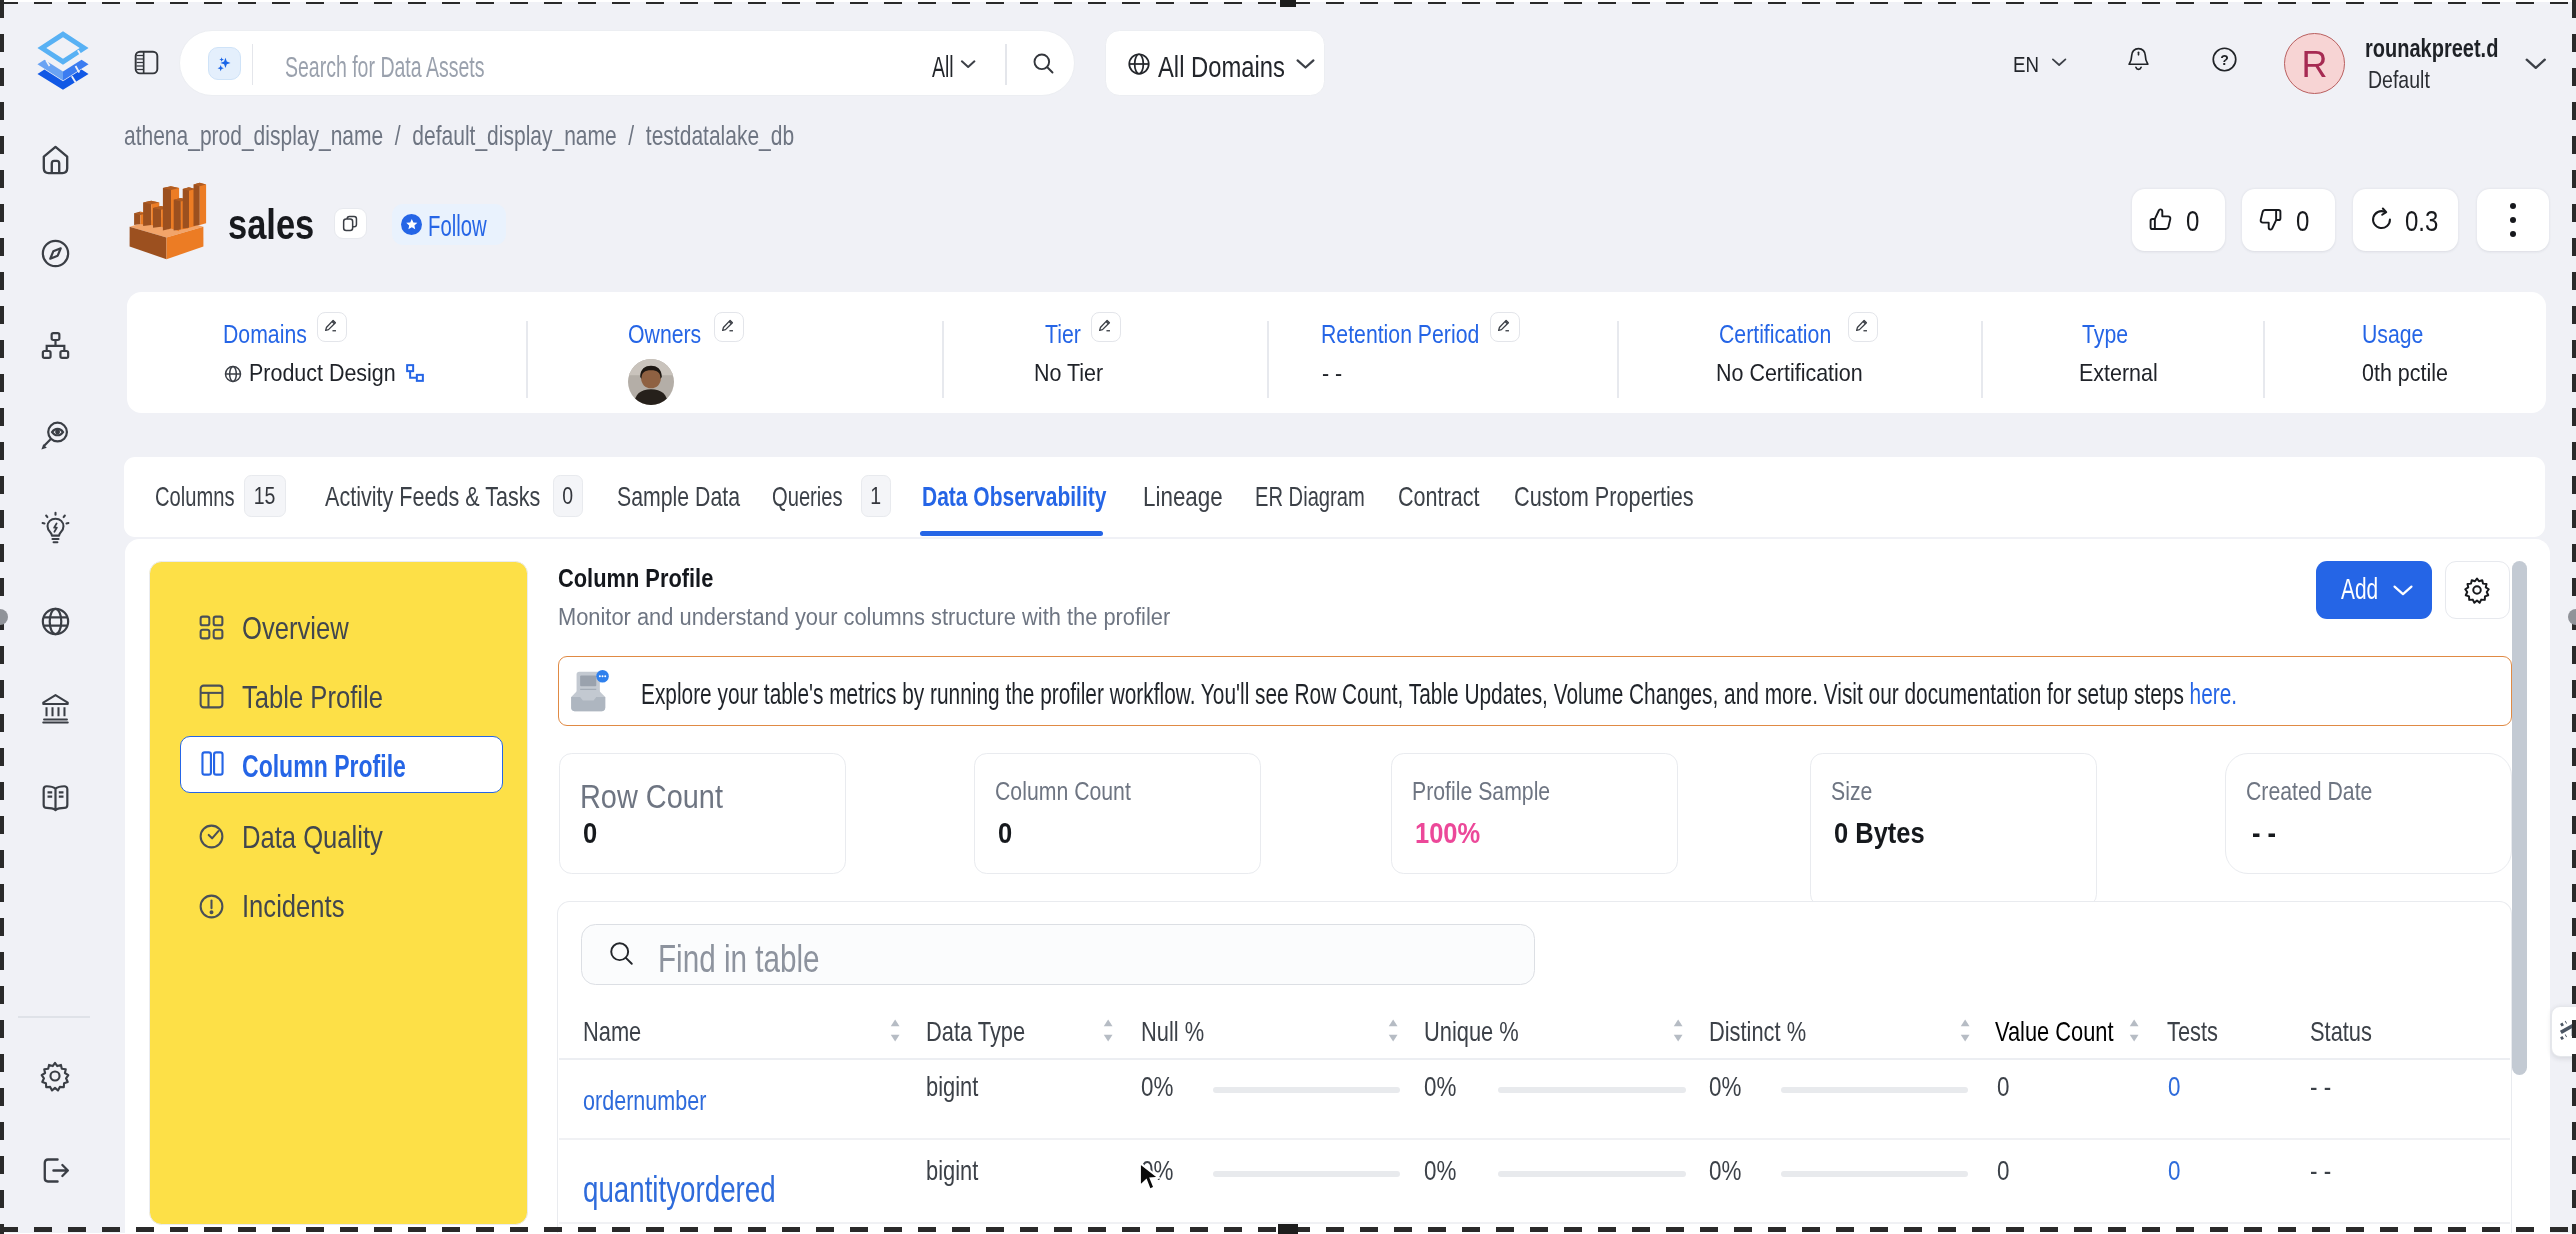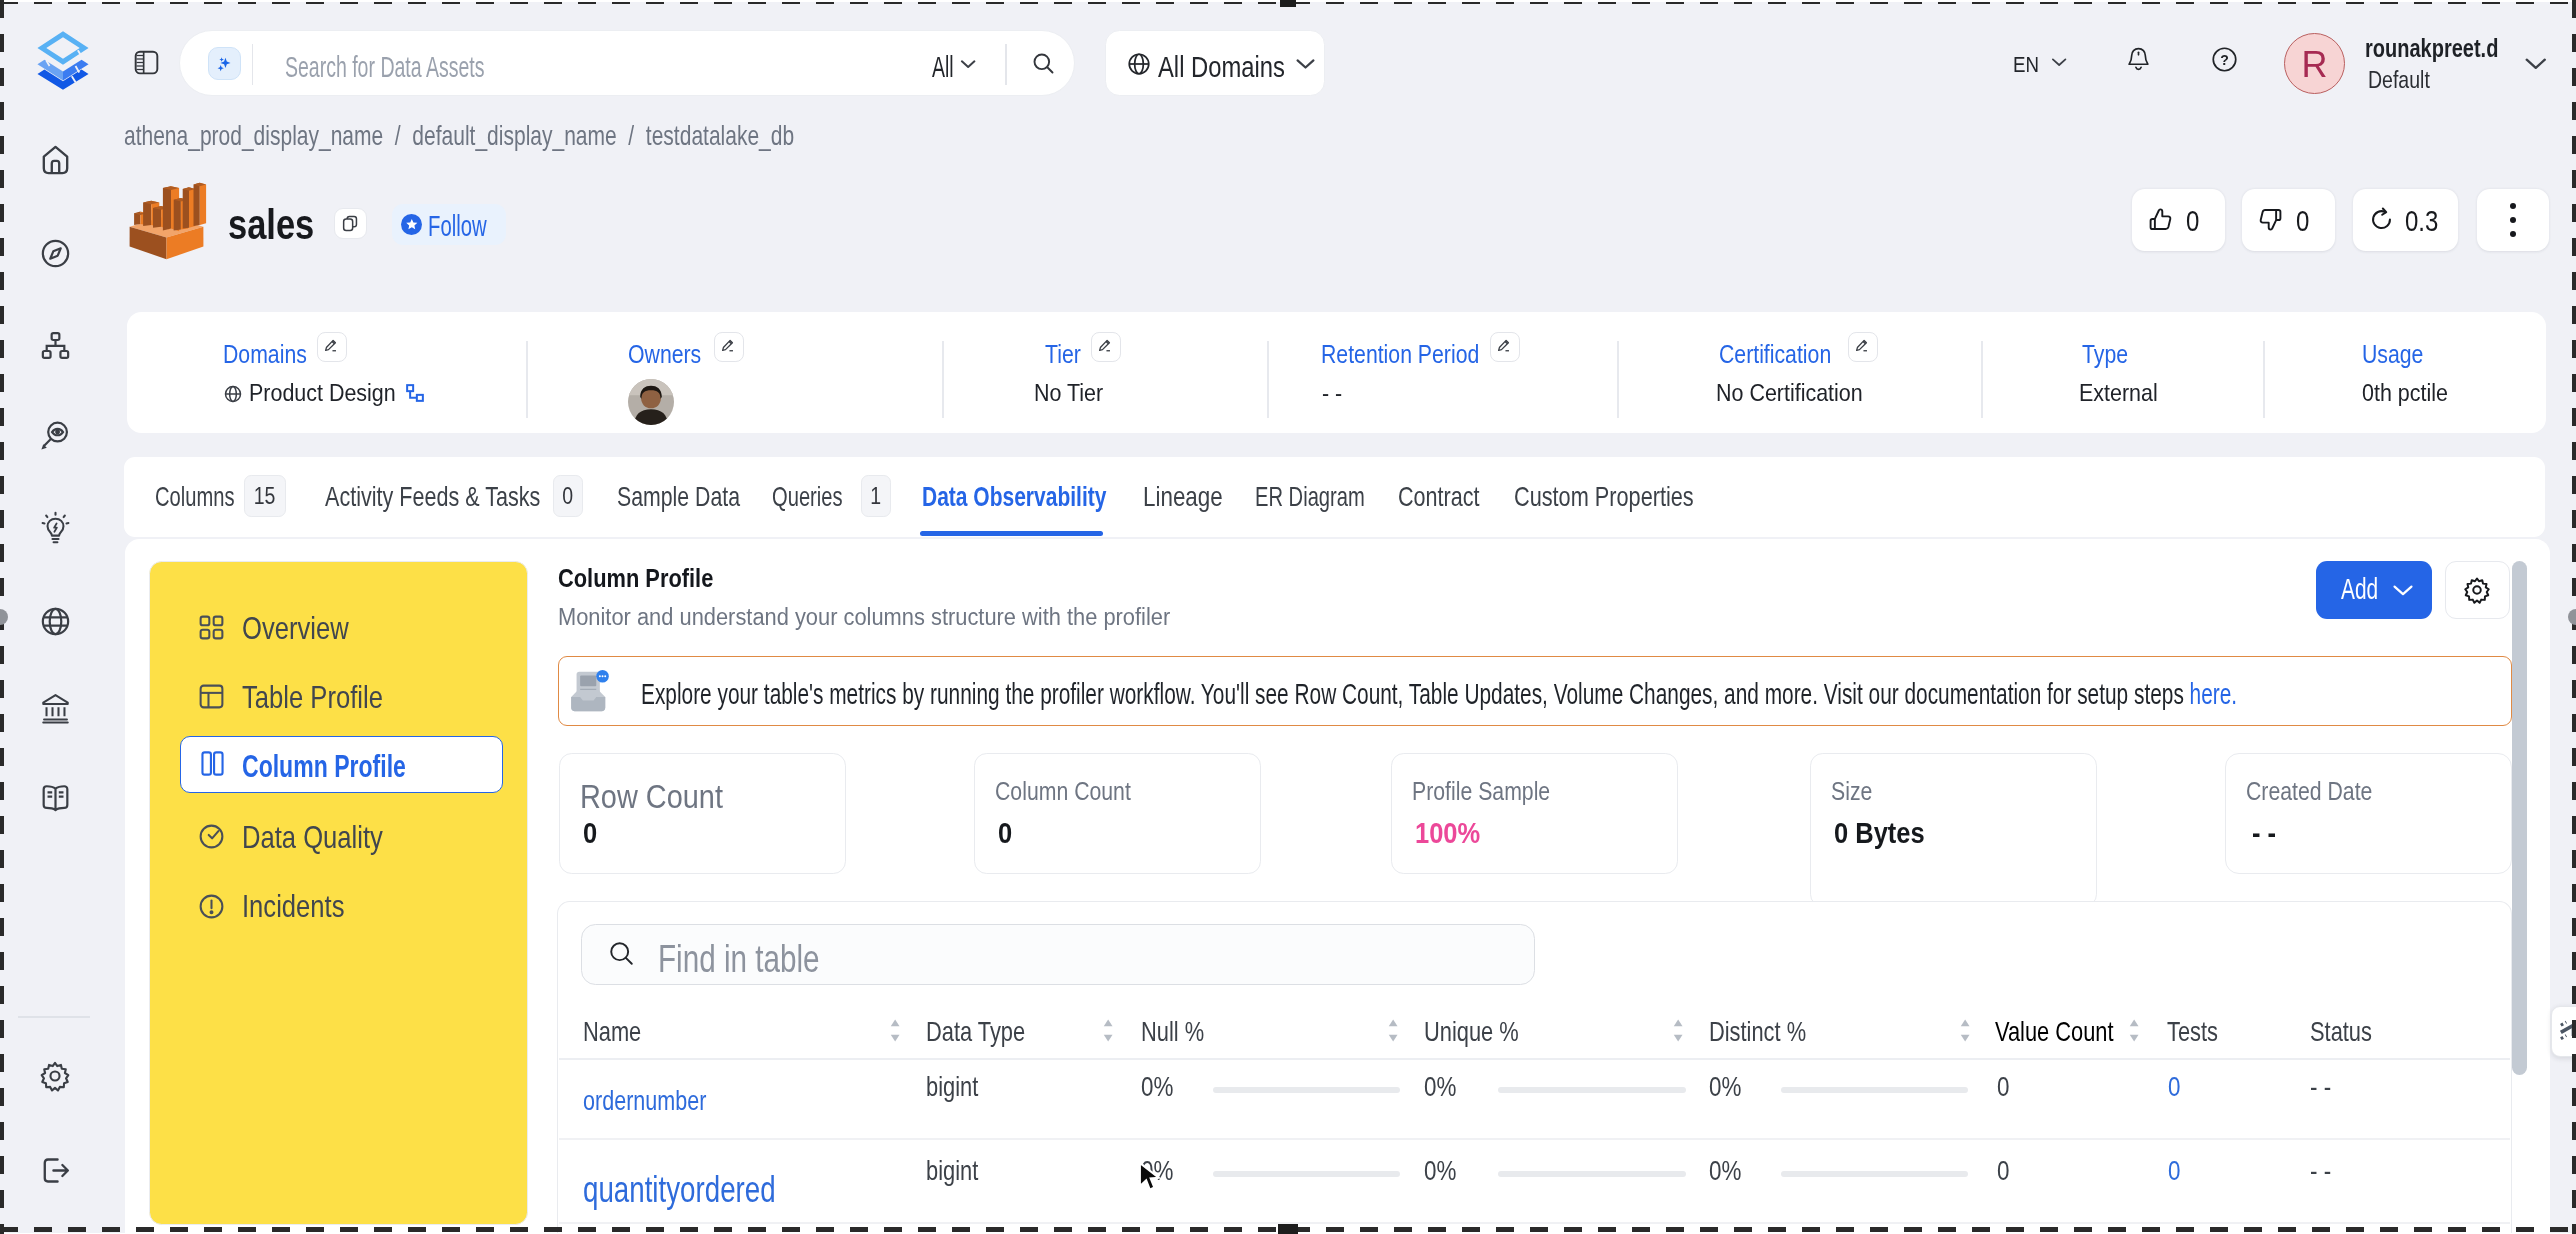--- a/index.html
+++ b/index.html
@@ -235,21 +235,21 @@
       </svg>
     <div class="abs" style="left:52px;top:15.4px;font-size:30px;color:#17191d"><span class="t" style="transform:scaleX(.8)">0.3</span></div>
   </div>
   <div class="abs" style="left:2477px;top:189px;width:72px;height:62px;background:#fff;border-radius:12.7px;box-shadow:0 0.9px 2.7px rgba(30,40,60,.10)">
     <div class="abs" style="left:33px;top:13.6px;width:6.3px;height:6.3px;border-radius:50%;background:#17191d"></div>
     <div class="abs" style="left:33px;top:28px;width:6.3px;height:6.3px;border-radius:50%;background:#17191d"></div>
     <div class="abs" style="left:33px;top:42px;width:6.3px;height:6.3px;border-radius:50%;background:#17191d"></div>
   </div>
 </div>
 
-<div class="abs card" style="left:127px;top:312px;width:2419px;height:121px">
+<div class="abs card" style="left:127px;top:292px;width:2419px;height:121px">
   <div class="abs" style="left:399px;top:29px;width:1.8px;height:77px;background:#e7e9ee"></div>
   <div class="abs" style="left:815px;top:29px;width:1.8px;height:77px;background:#e7e9ee"></div>
   <div class="abs" style="left:1140px;top:29px;width:1.8px;height:77px;background:#e7e9ee"></div>
   <div class="abs" style="left:1490px;top:29px;width:1.8px;height:77px;background:#e7e9ee"></div>
   <div class="abs" style="left:1854px;top:29px;width:1.8px;height:77px;background:#e7e9ee"></div>
   <div class="abs" style="left:2136px;top:29px;width:1.8px;height:77px;background:#e7e9ee"></div>
 
   <div class="abs" style="left:96px;top:28px;font-size:25px;font-weight:500;color:#2565e6"><span class="t" style="transform:scaleX(.85)">Domains</span></div>
   <div class="ebtn" style="left:190px;top:20px">
       <svg style="margin:5.4px 0 0 5.4px" width="15.4" height="15.4" viewBox="0 0 14 14" fill="none" stroke="#3a3e45" stroke-width="1.2">
@@ -418,21 +418,21 @@
     <div class="abs" style="left:22.6px;top:62px;font-size:30px;font-weight:bold;color:#16191d"><span class="t" style="transform:scaleX(.85)">0</span></div>
   </div>
   <div class="abs" style="left:1391px;top:753px;width:287px;height:121px;background:#fff;border:1.8px solid #e9ebef;border-radius:12.7px">
     <div class="abs" style="left:20px;top:22.6px;font-size:25px;color:#6e7582"><span class="t" style="transform:scaleX(.85)">Profile Sample</span></div>
     <div class="abs" style="left:22.6px;top:62px;font-size:30px;font-weight:bold;color:#ec4899"><span class="t" style="transform:scaleX(.85)">100%</span></div>
   </div>
   <div class="abs" style="left:1810px;top:753px;width:287px;height:154px;background:#fff;border:1.8px solid #e9ebef;border-radius:12.7px">
     <div class="abs" style="left:20px;top:22.6px;font-size:25px;color:#6e7582"><span class="t" style="transform:scaleX(.85)">Size</span></div>
     <div class="abs" style="left:22.6px;top:62px;font-size:30px;font-weight:bold;color:#16191d"><span class="t" style="transform:scaleX(.85)">0 Bytes</span></div>
   </div>
-  <div class="abs" style="left:2225px;top:753px;width:287px;height:121px;background:#fff;border:1.8px solid #e9ebef;border-radius:14px">
+  <div class="abs" style="left:2225px;top:753px;width:287px;height:121px;background:#fff;border:1.8px solid #e9ebef;border-radius:23px">
     <div class="abs" style="left:20px;top:22.6px;font-size:25px;color:#6e7582"><span class="t" style="transform:scaleX(.85)">Created Date</span></div>
     <div class="abs" style="left:26px;top:62px;font-size:30px;font-weight:bold;color:#16191d"><span class="t" style="transform:scaleX(.85)">- -</span></div>
   </div>
 </div>
 
 <div id="tablecard">
   <div class="abs" style="left:557px;top:901px;width:1955px;height:343px;background:#fff;border:1.8px solid #e9ebef;border-radius:12.7px 12.7px 0 0;border-bottom:none"></div>
 
   <div class="abs" style="left:581px;top:924px;width:954px;height:61px;background:#fbfcfd;border:1.8px solid #dcdfe4;border-radius:14.5px"></div>
   <svg class="abs" style="left:607px;top:939px" width="29" height="29" viewBox="0 0 24 24" fill="none">

